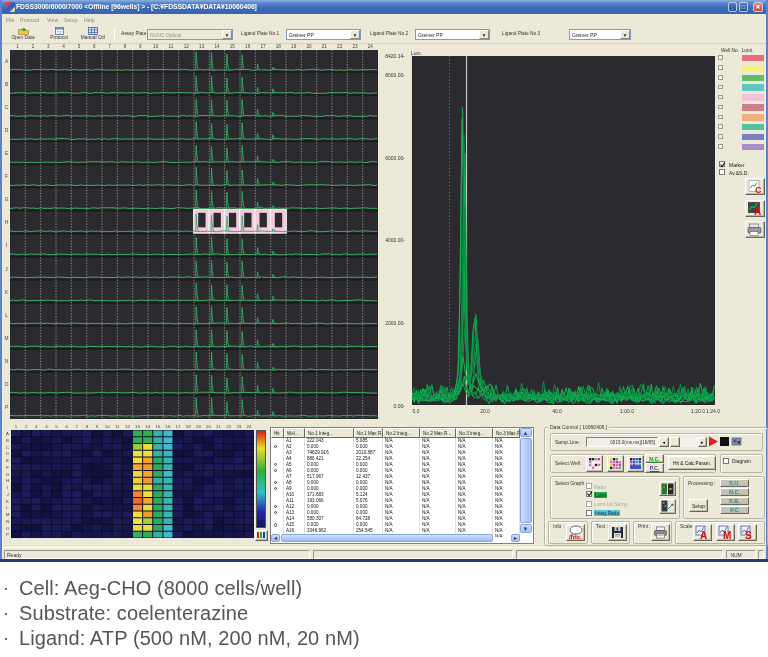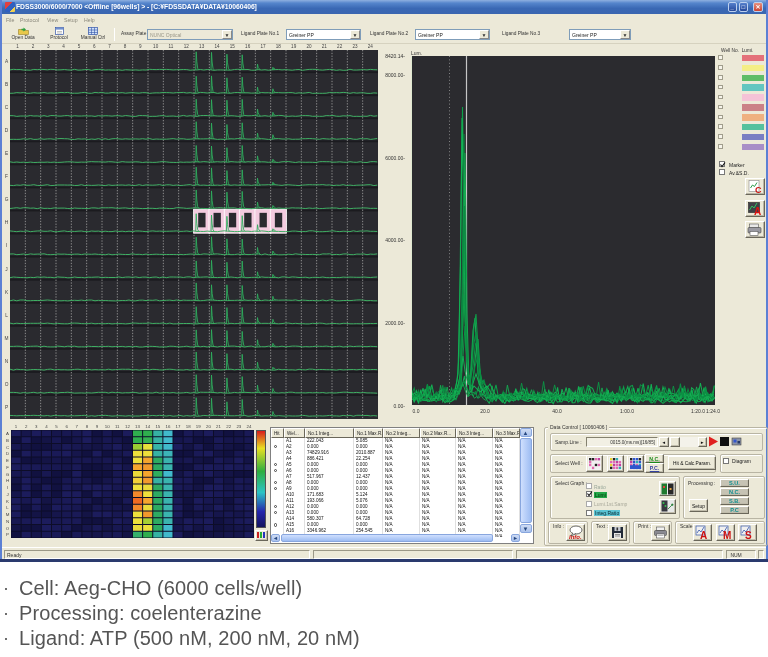--- a/index.html
+++ b/index.html
@@ -1194,23 +1194,23 @@
    <div class="spanel" style="left:311px;width:200px"></div>
    <div class="spanel" style="left:514px;width:207px"></div>
    <div class="spanel" style="left:724px;width:30px">&nbsp;NUM</div>
    <div class="spanel" style="left:756px;width:6px"></div>
  </div>
 </div>
 <div class="abs" style="left:0;top:559px;width:768px;height:3px;background:#2a3a6e"></div>
 <div class="bottomtext">
   <div class="bline" style="top:15px">
       <span class="bullet">·</span>
-      <span class="btxt">Cell: Aeg-CHO (6000 cells/well)</span>
+      <span class="btxt">Cell: Aeg-CHO (8000 cells/well)</span>
     </div>
   <div class="bline" style="top:40px">
       <span class="bullet">·</span>
-      <span class="btxt">Processing: coelenterazine</span>
+      <span class="btxt">Substrate: coelenterazine</span>
     </div>
   <div class="bline" style="top:65px">
       <span class="bullet">·</span>
       <span class="btxt">Ligand: ATP (500 nM, 200 nM, 20 nM)</span>
     </div>
 </div>
 
 </body></html>

